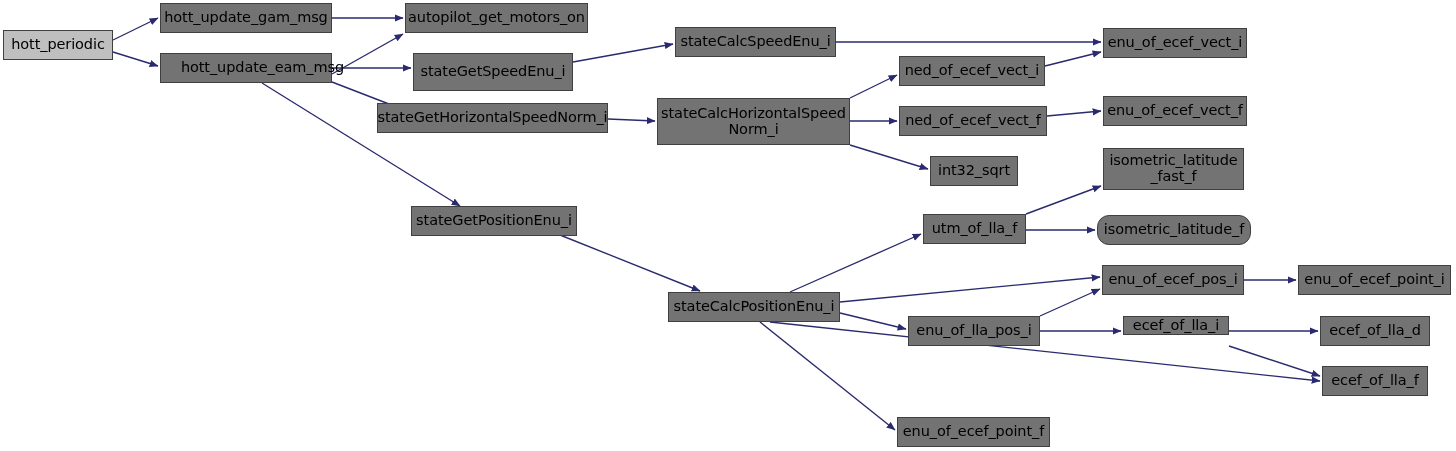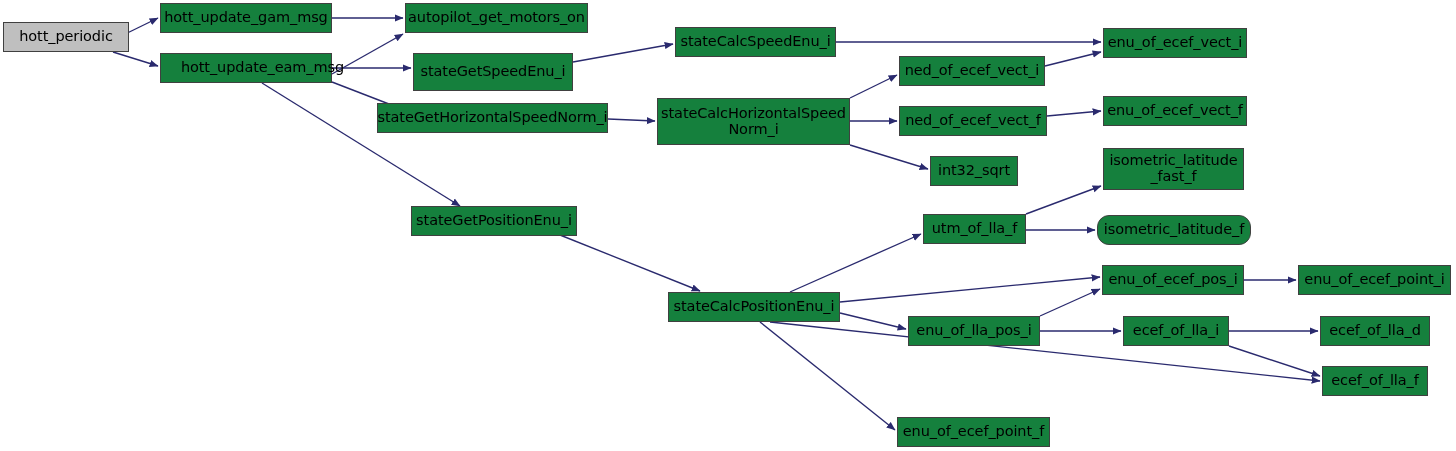--- a/index.html
+++ b/index.html
@@ -10,21 +10,21 @@
     height:451px;
     background:#ffffff;
     font-family:"DejaVu Sans","Liberation Sans",sans-serif;
     overflow:hidden;
   }
   #edges{position:absolute;left:0;top:0;width:1456px;height:451px;}
   .node{
     position:absolute;
     box-sizing:border-box;
     border:1px solid #404040;
-    background:#15803d;
+    background:#737373;
     color:#000000;
     font-size:14.5px;
     line-height:1.08;
     display:flex;
     align-items:center;
     justify-content:center;
     text-align:center;
     white-space:pre-line;
     letter-spacing:-0.1px;
   }
@@ -68,21 +68,21 @@
         <path d="M1026,214 L1101,186" stroke="#2a2a6e" stroke-width="1.35" fill="none" marker-end="url(#arrowhead)"></path>
         <path d="M1026,230 L1095,230" stroke="#2a2a6e" stroke-width="1.35" fill="none" marker-end="url(#arrowhead)"></path>
         <path d="M1040,316 L1100,289" stroke="#2a2a6e" stroke-width="1.35" fill="none" marker-end="url(#arrowhead)"></path>
         <path d="M1040,331 L1121,331" stroke="#2a2a6e" stroke-width="1.35" fill="none" marker-end="url(#arrowhead)"></path>
         <path d="M1244,280 L1296,280" stroke="#2a2a6e" stroke-width="1.35" fill="none" marker-end="url(#arrowhead)"></path>
         <path d="M1229,331 L1318,331" stroke="#2a2a6e" stroke-width="1.35" fill="none" marker-end="url(#arrowhead)"></path>
         <path d="M1229,346 L1320,376" stroke="#2a2a6e" stroke-width="1.35" fill="none" marker-end="url(#arrowhead)"></path>
       </g>
   </svg>
   <div id="node-layer">
-      <div class="node root" style="left: 3px; top: 22px; width: 126px; height: 30px;">hott_periodic</div>
+      <div class="node root" style="left: 3px; top: 30px; width: 110px; height: 30px;">hott_periodic</div>
       <div class="node" style="left: 160px; top: 3px; width: 172px; height: 30px;">hott_update_gam_msg</div>
       <div class="node" style="left: 160px; top: 53px; width: 172px; height: 30px; padding-left: 33px;">hott_update_eam_msg</div>
       <div class="node" style="left: 405px; top: 3px; width: 183px; height: 30px;">autopilot_get_motors_on</div>
       <div class="node" style="left: 413px; top: 53px; width: 160px; height: 38px;">stateGetSpeedEnu_i</div>
       <div class="node" style="left: 377px; top: 103px; width: 231px; height: 30px;">stateGetHorizontalSpeedNorm_i</div>
       <div class="node" style="left: 411px; top: 206px; width: 166px; height: 30px;">stateGetPositionEnu_i</div>
       <div class="node" style="left: 675px; top: 27px; width: 161px; height: 30px;">stateCalcSpeedEnu_i</div>
       <div class="node" style="left: 657px; top: 98px; width: 193px; height: 47px;">stateCalcHorizontalSpeed
 Norm_i</div>
       <div class="node" style="left: 899px; top: 56px; width: 146px; height: 30px;">ned_of_ecef_vect_i</div>
@@ -91,18 +91,18 @@
       <div class="node" style="left: 1103px; top: 28px; width: 144px; height: 30px;">enu_of_ecef_vect_i</div>
       <div class="node" style="left: 1103px; top: 96px; width: 144px; height: 30px;">enu_of_ecef_vect_f</div>
       <div class="node" style="left: 1103px; top: 148px; width: 141px; height: 42px;">isometric_latitude
 _fast_f</div>
       <div class="node" style="left: 1097px; top: 215px; width: 154px; height: 30px; border-radius: 12px;">isometric_latitude_f</div>
       <div class="node" style="left: 923px; top: 214px; width: 103px; height: 30px;">utm_of_lla_f</div>
       <div class="node" style="left: 668px; top: 292px; width: 172px; height: 30px;">stateCalcPositionEnu_i</div>
       <div class="node" style="left: 908px; top: 316px; width: 132px; height: 30px;">enu_of_lla_pos_i</div>
       <div class="node" style="left: 1102px; top: 265px; width: 142px; height: 30px;">enu_of_ecef_pos_i</div>
       <div class="node" style="left: 1298px; top: 265px; width: 153px; height: 30px;">enu_of_ecef_point_i</div>
-      <div class="node" style="left: 1123px; top: 316px; width: 106px; height: 30px; text-align: right;">ecef_of_lla_i</div>
+      <div class="node" style="left: 1123px; top: 316px; width: 106px; height: 19px; text-align: right;">ecef_of_lla_i</div>
       <div class="node" style="left: 1320px; top: 316px; width: 110px; height: 30px;">ecef_of_lla_d</div>
       <div class="node" style="left: 1322px; top: 366px; width: 106px; height: 30px;">ecef_of_lla_f</div>
       <div class="node" style="left: 897px; top: 417px; width: 153px; height: 30px;">enu_of_ecef_point_f</div>
     </div>
 </div>
 
 </body></html>

